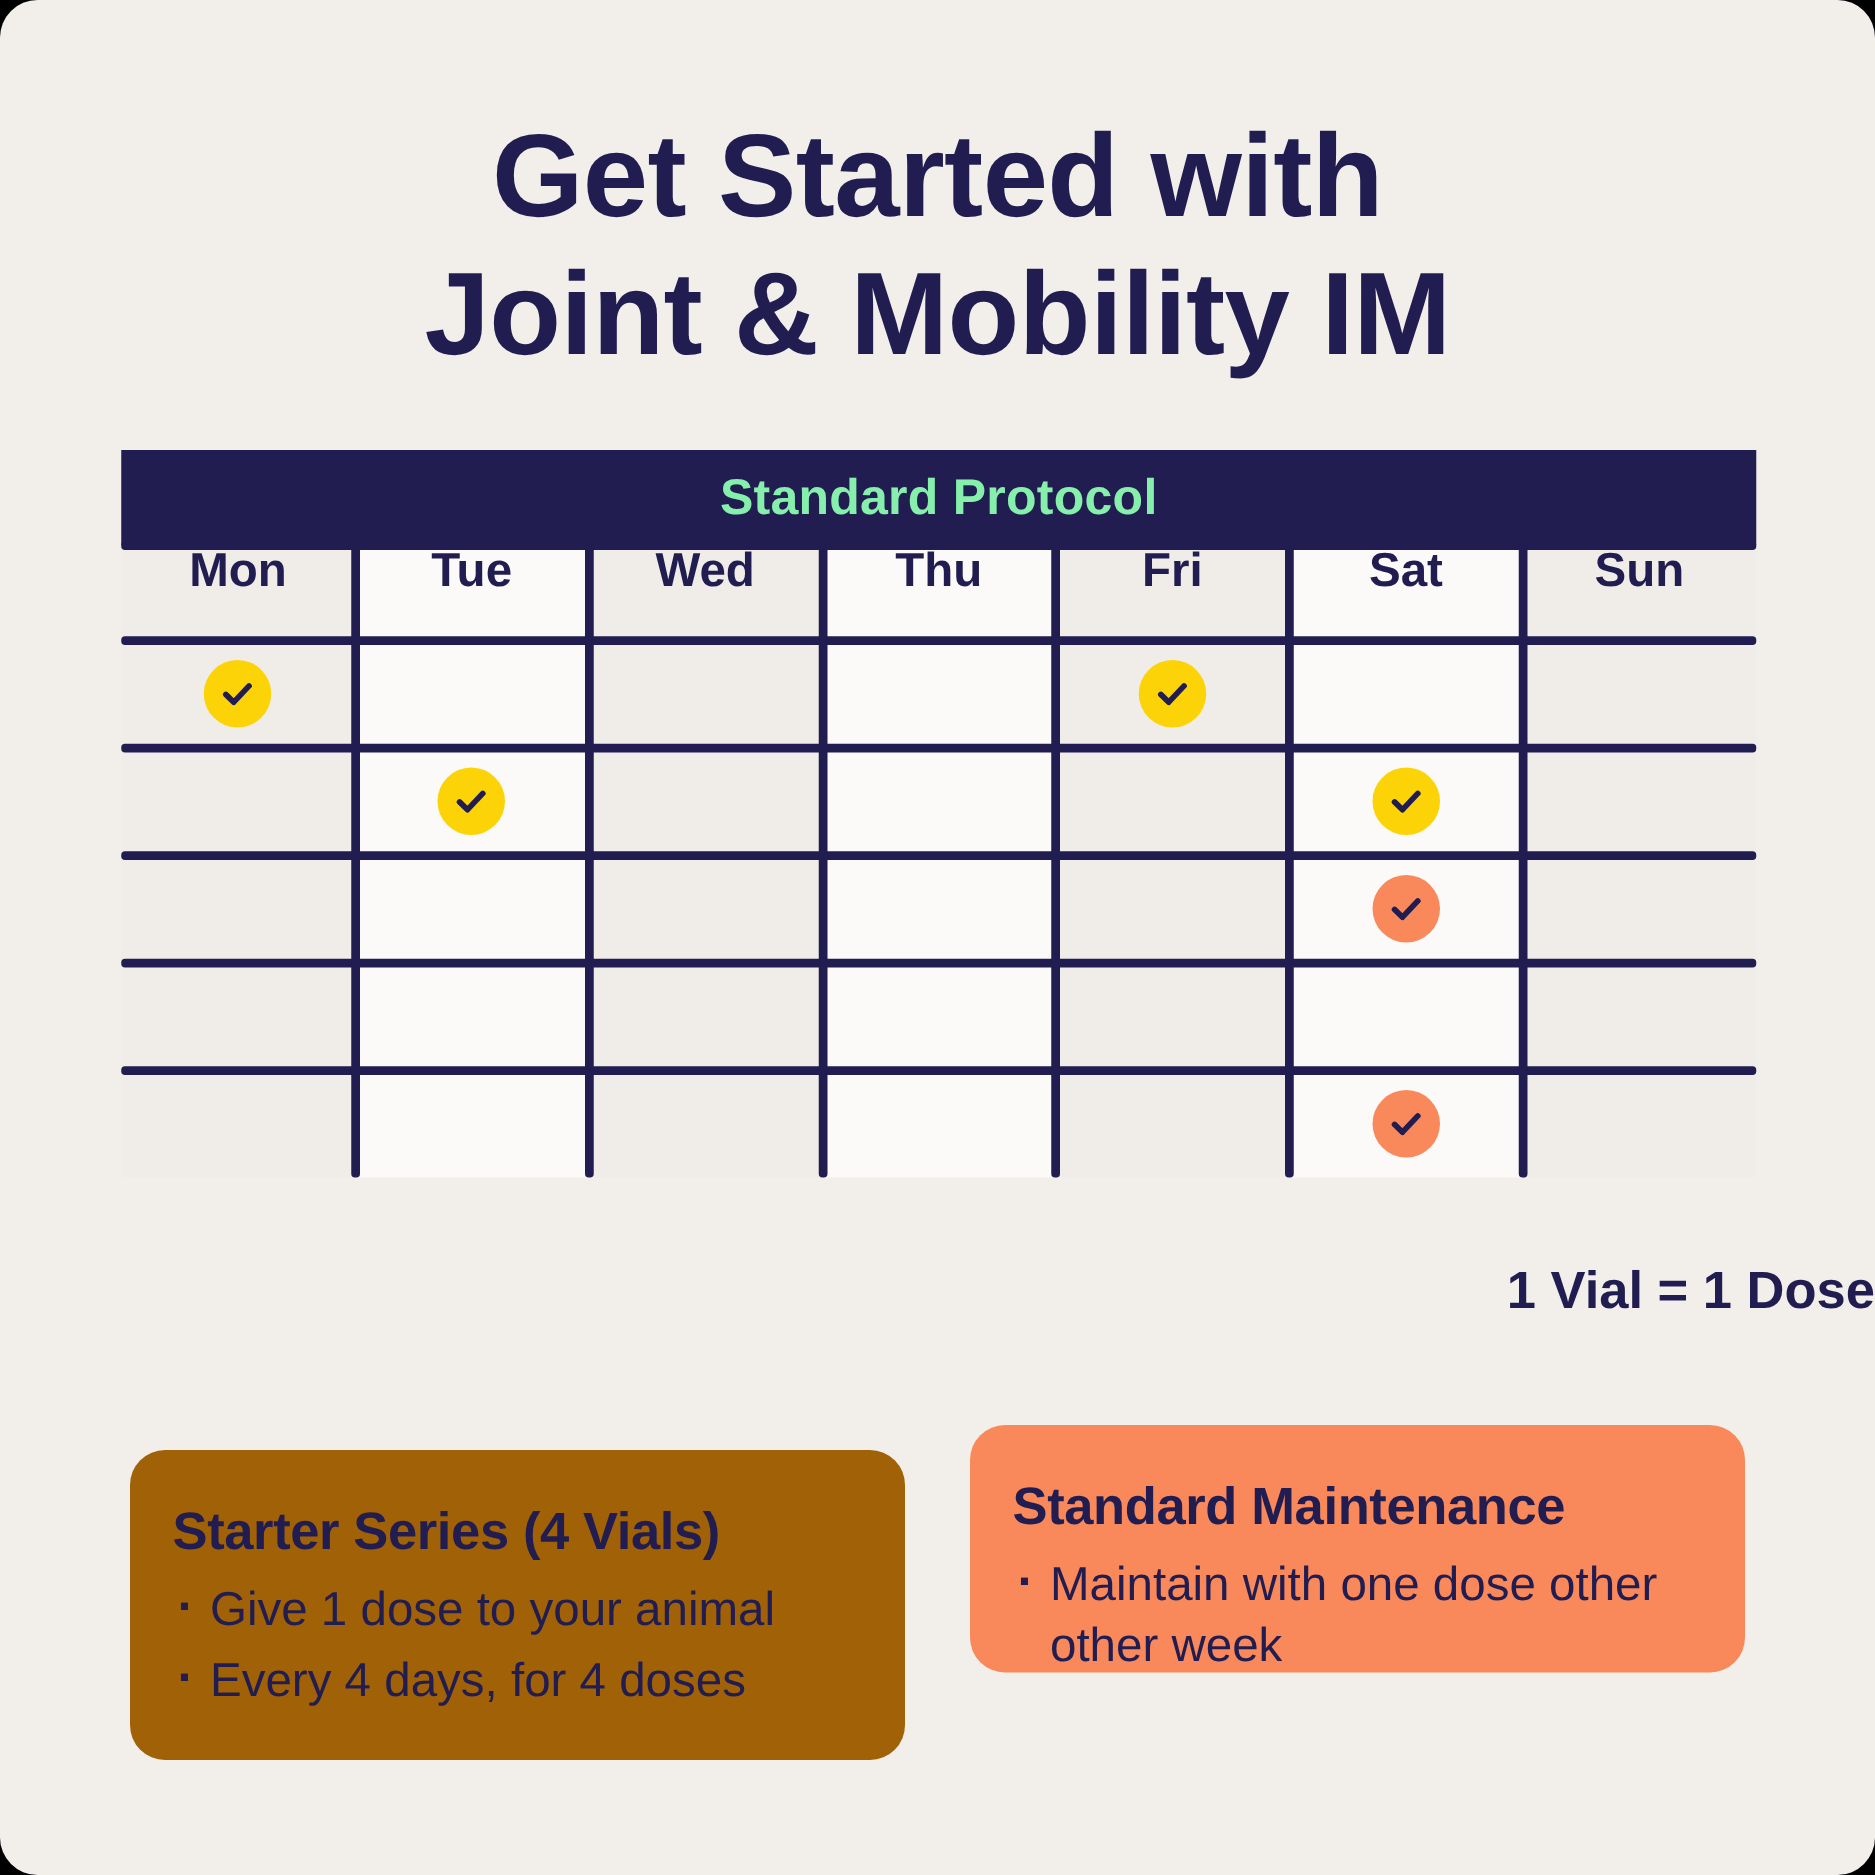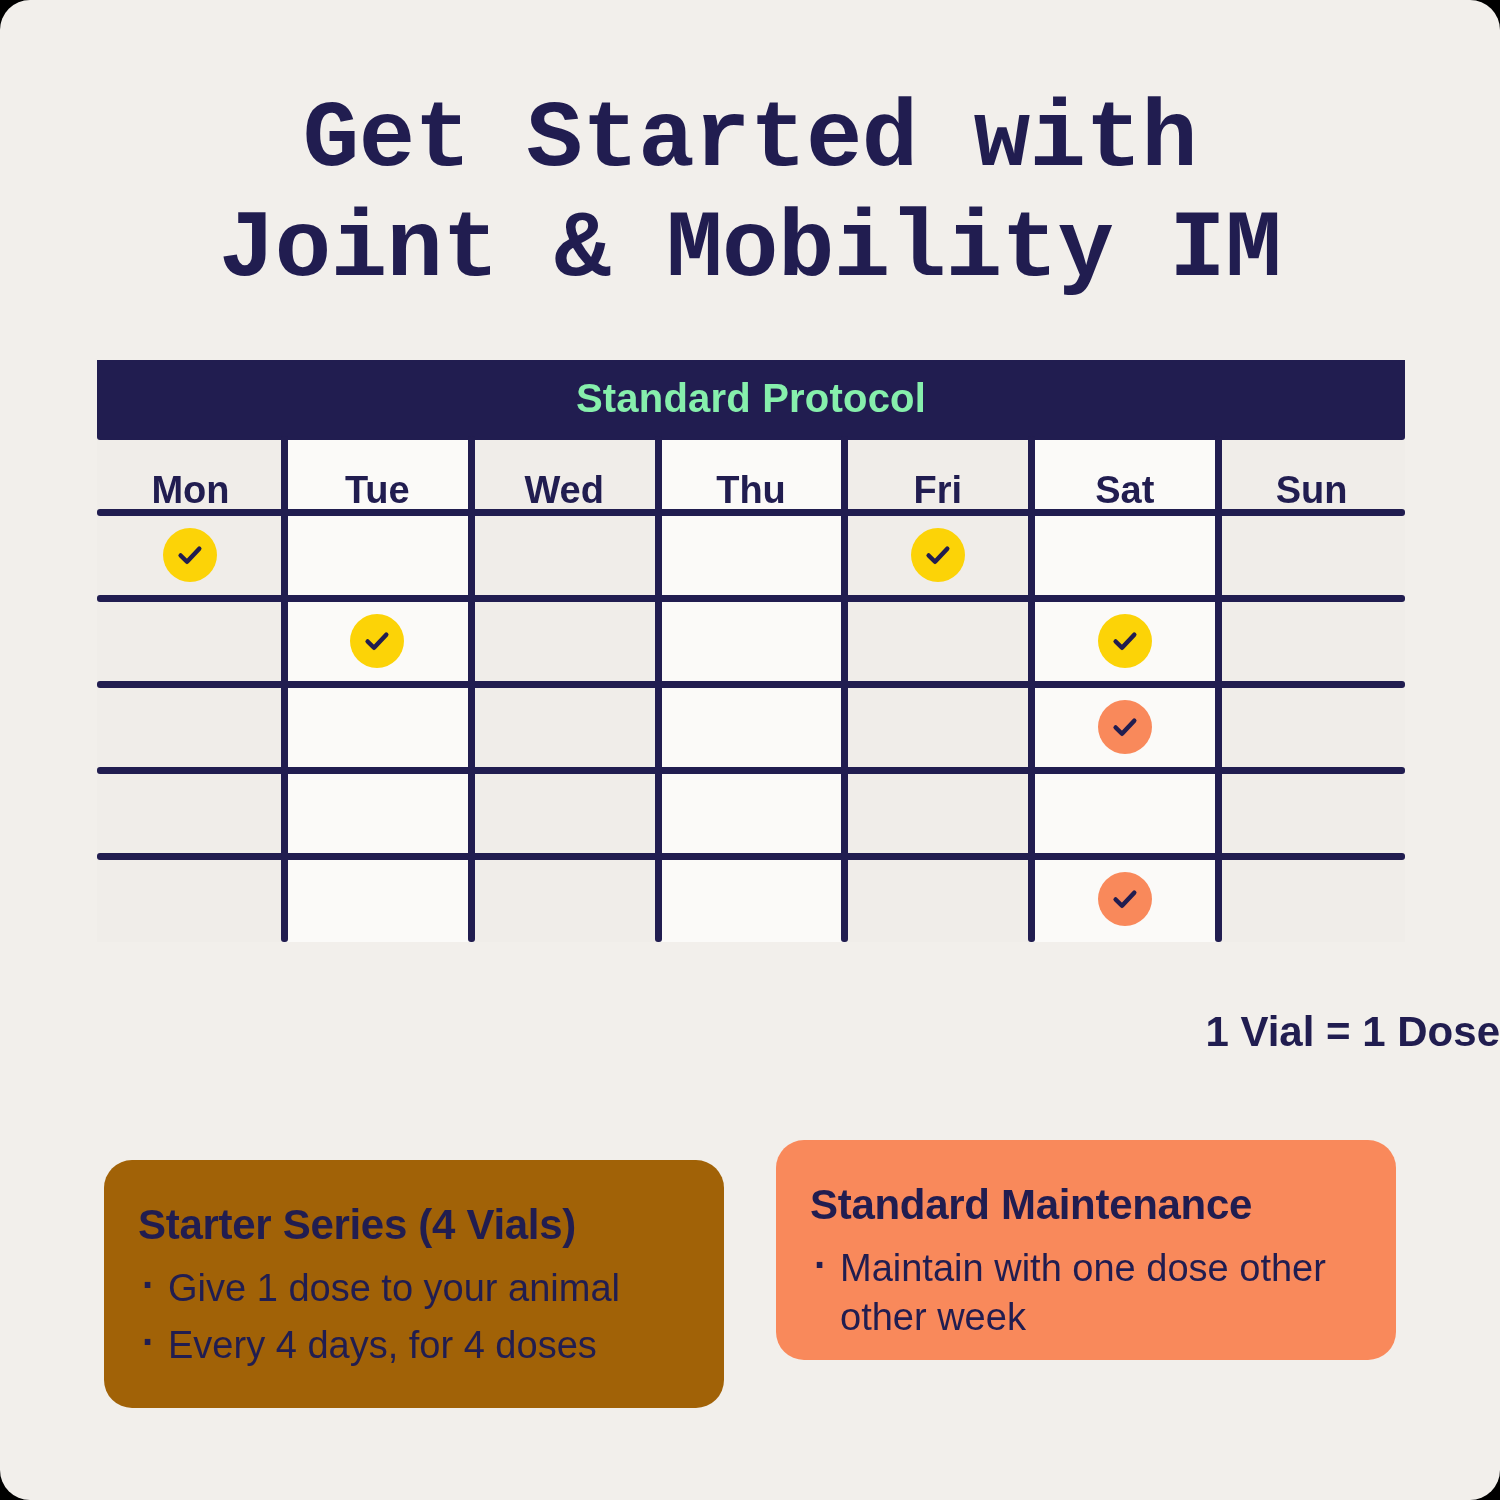--- a/index.html
+++ b/index.html
@@ -4,35 +4,35 @@
 <style>
   html,body{margin:0;padding:0;background:#000;}
   body{width:1500px;height:1500px;overflow:hidden;
        font-family:"Liberation Sans","DejaVu Sans",sans-serif;}
 
   #page{position:relative;width:1500px;height:1500px;box-sizing:border-box;
         background:#F2EFEB;border-radius:30px;overflow:hidden;}
 
   
   .title{position:absolute;left:0;top:86px;width:1500px;text-align:center;
-         font-family:Liberation Mono, monospace;
+         font-family:Liberation Sans, sans-serif;
          font-weight:700;font-size:94px;line-height:1.17;
          color:#211D50;letter-spacing:-0.5px;}
   .title .ln{display:block;}
 
   
   #table{position:absolute;left:97px;top:360px;width:1308px;}
 
   .band{height:76px;background:#211D50;display:flex;align-items:center;
         justify-content:center;}
   .band-label{color:#86efac;font-weight:700;font-size:40px;letter-spacing:.2px;}
 
   .grid{position:relative;}
   .dayrow{display:flex;height:76px;}
-  .daycell{flex:1 1 0;display:flex;align-items:flex-end;justify-content:center;
+  .daycell{flex:1 1 0;display:flex;align-items:flex-start;justify-content:center;
            font-weight:700;font-size:38px;color:#211D50;}
   .daycell.alt{background:#FBFAF8;}
   .daycell.norm{background:#F0EDE9;}
 
   .bodyrow{display:flex;height:86px;}
   .cell{flex:1 1 0;display:flex;align-items:center;justify-content:center;}
   .cell.alt{background:#FBFAF8;}
   .cell.norm{background:#F0EDE9;}
 
   
@@ -49,21 +49,21 @@
   .chk svg{width:30px;height:30px;display:block;}
 
   
   .vialnote{position:absolute;left:0;top:1008px;width:1500px;text-align:right;
             font-weight:700;font-size:42px;color:#211D50;}
 
   
   .card{position:absolute;border-radius:28px;box-sizing:border-box;
         padding:42px 34px 38px 34px;}
   #card-starter{left:104px;top:1160px;width:620px;height:248px;background:#a16207;}
-  #card-maint{left:776px;top:1140px;width:620px;height:220px;background:#F9895B;}
+  #card-maint{left:776px;top:1140px;width:620px;height:198px;background:#F9895B;}
 
   .card h3{margin:0 0 16px 0;font-size:42px;font-weight:700;color:#211D50;
            letter-spacing:-0.3px;line-height:1.1;}
   .card ul{margin:0;padding:0;list-style:none;}
   .card li{font-size:38px;font-weight:400;color:#211D50;line-height:1.28;
            margin-bottom:8px;padding-left:30px;position:relative;}
   .card li::before{content:"\00B7";position:absolute;left:4px;top:-4px;
                    font-size:40px;font-weight:700;line-height:1.28;}
 </style>
 </head>

